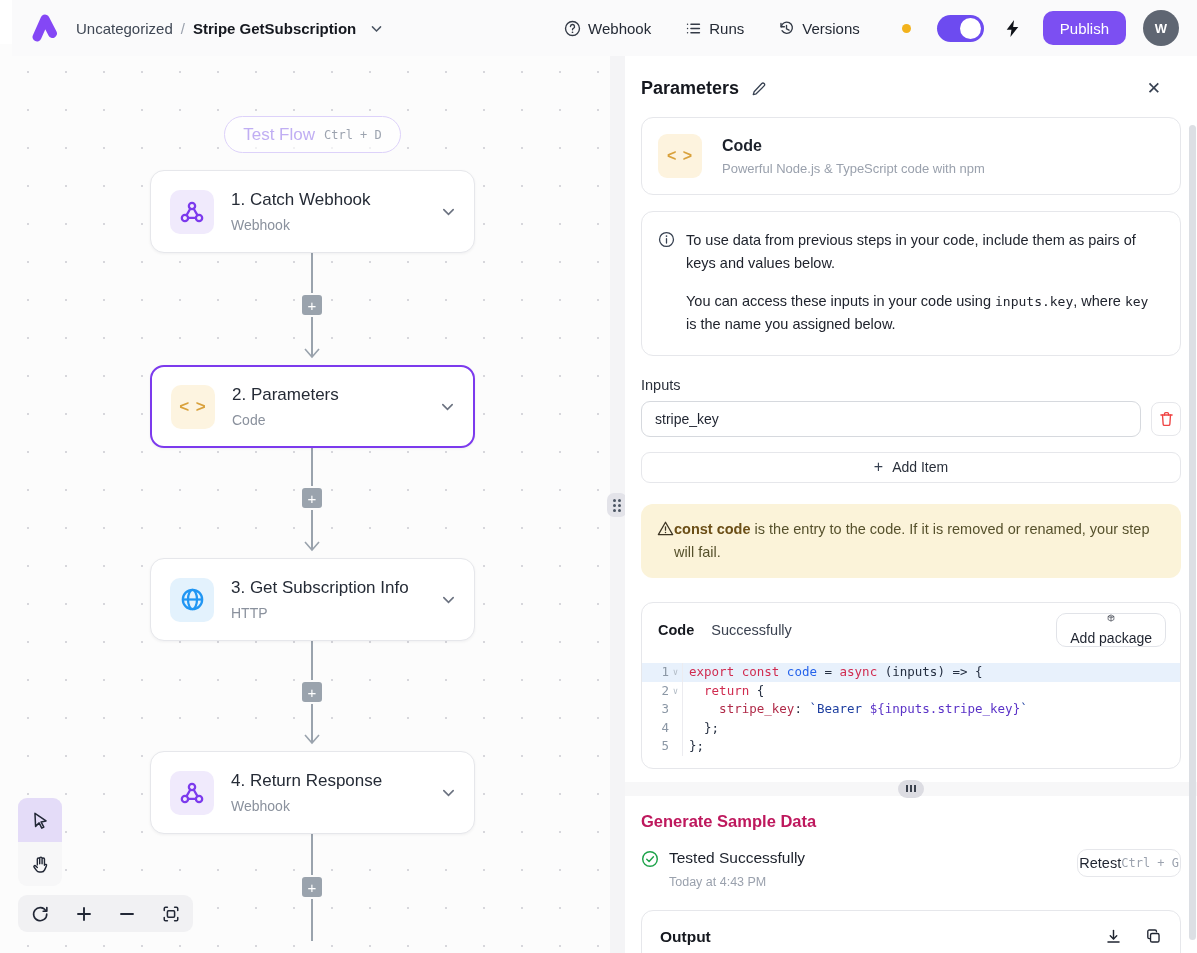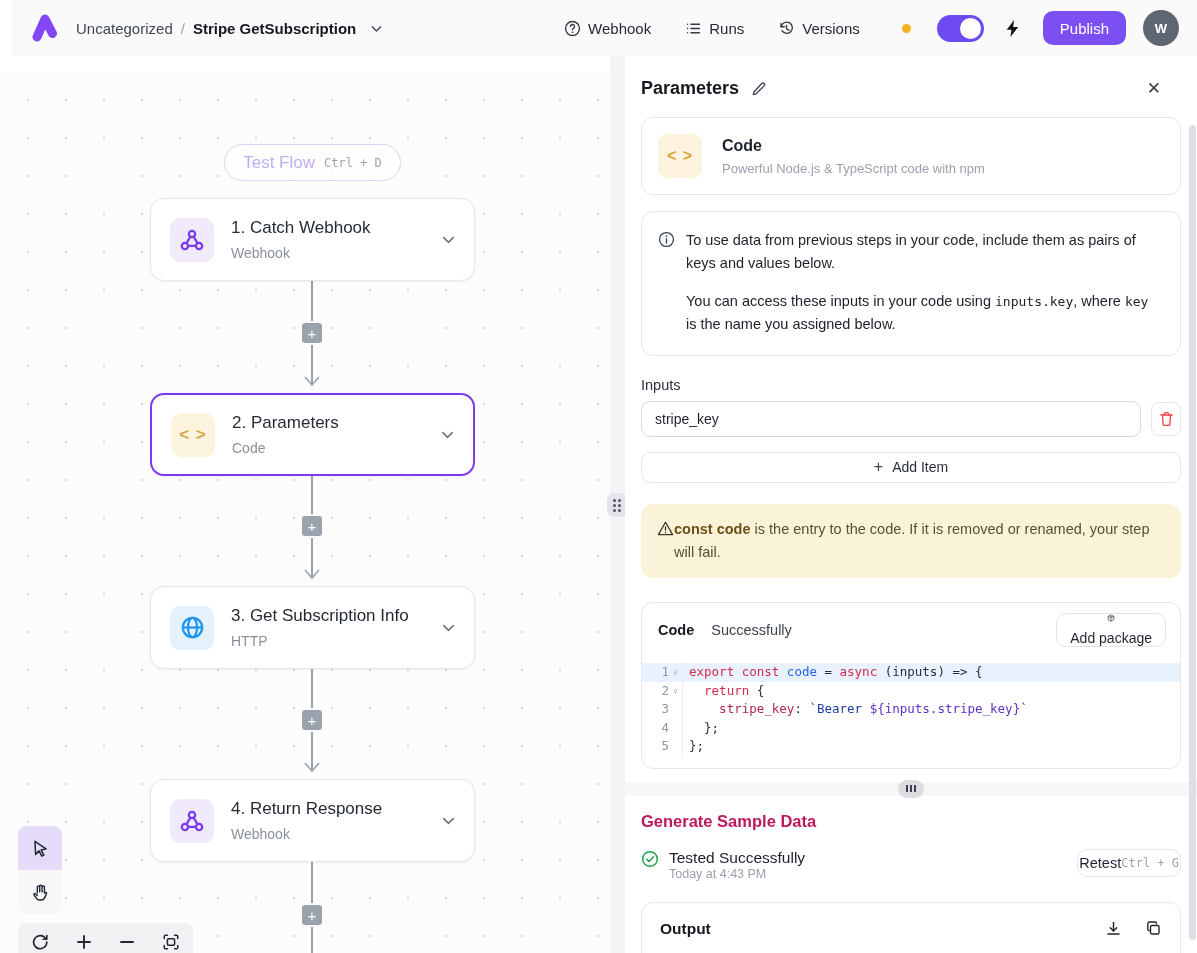--- a/index.html
+++ b/index.html
@@ -22,21 +22,21 @@
   .dot-indicator { width:9px; height:9px; border-radius:50%; background:#f2b21c; margin-left:42px; }
   .toggle { width:47px; height:27px; border-radius:14px; background:#6d4bf0; margin-left:26px; position:relative; }
   .toggle-knob { position:absolute; right:3px; top:3px; width:21px; height:21px; border-radius:50%; background:#fff; }
   .bolt { margin-left:20px; display:flex; color:#101319; }
   .publish { margin-left:22px; height:34px; padding:0 17px; background:#7c4ff2; color:#fff; border:none;
              border-radius:10px; font-size:15px; font-family:inherit; cursor:pointer; }
   .avatar { margin-left:17px; width:36px; height:36px; border-radius:50%; background:#5f6672; color:#fff;
             display:flex; align-items:center; justify-content:center; font-size:13px; font-weight:bold; }
 
   
-  .canvas { position:absolute; top:72px; left:0; width:610px; bottom:0; background:#fcfcfc;
+  .canvas { position:absolute; top:44px; left:0; width:610px; bottom:0; background:#fcfcfc;
             background-image:radial-gradient(circle, #d7d7dc 1.2px, transparent 1.3px);
             background-size:38px 38px; background-position:9px 9px; overflow:hidden; }
   .test-flow { position:absolute; left:224px; top:72px; width:177px; height:37px; border:1.5px solid #ddd2fa;
                border-radius:20px; background:rgba(255,255,255,.65); display:flex; align-items:center;
                justify-content:center; gap:9px; cursor:pointer; }
   .test-flow .tf-label { color:#c0aef3; font-size:17px; }
   .test-flow .tf-short { color:#9ca3af; font-size:12px; font-family:"DejaVu Sans Mono", monospace; }
 
   .edge { position:absolute; left:311px; width:1.5px; background:#9aa3ad; }
   .edge-arrow { position:absolute; left:304px; color:#9aa3ad; }
@@ -132,21 +132,21 @@
   .split-pill { position:absolute; left:50%; top:50%; transform:translate(-50%,-50%); width:26px; height:18px;
                 background:#dcdce2; border-radius:10px; display:flex; align-items:center; justify-content:center;
                 gap:2px; cursor:row-resize; }
   .split-pill i { width:2px; height:7px; background:#3b414d; }
 
   .gsd-heading { margin-top:16px; font-size:16.5px; font-weight:bold; color:#be185d; }
   .status-row { margin-top:18px; display:flex; align-items:flex-start; }
   .status-check { color:#1ea34a; display:flex; margin-top:1px; }
   .status-texts { margin-left:10px; }
   .status-label { font-size:15.5px; color:#1c212b; }
-  .status-time { font-size:12.5px; color:#9aa1ad; }
+  .status-time { font-size:12.5px; color:#9aa1ad; margin-top:8px; }
   .retest-btn { margin-left:auto; height:28px; border:1px solid #e6e7eb; border-radius:10px; background:#fff; padding:0 1px;
                 display:flex; align-items:center; font-family:inherit; cursor:pointer; }
   .retest-label { font-size:14.5px; color:#1f2430; }
   .retest-short { font-size:12px; color:#9ca3af; font-family:"DejaVu Sans Mono", monospace; }
 
   .output-card { margin-top:21px; height:90px; padding:17px 18px 0; display:flex; align-items:flex-start; }
   .output-title { font-size:15.5px; font-weight:bold; color:#15181f; }
   .output-icons { margin-left:auto; display:flex; gap:23px; color:#1f2430; }
   .output-icons span { display:flex; cursor:pointer; }
 </style>

